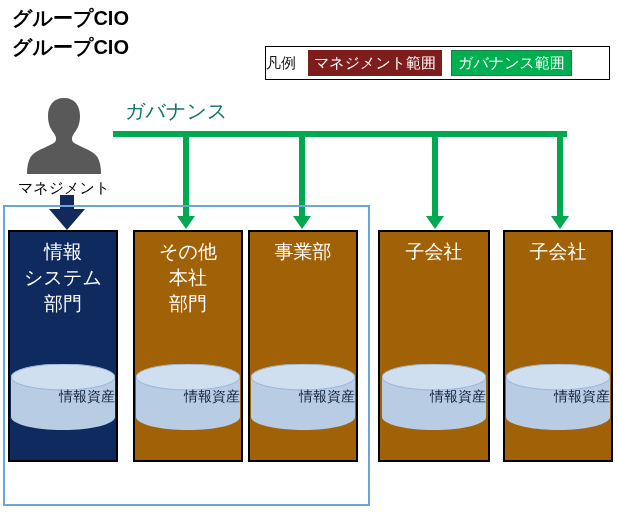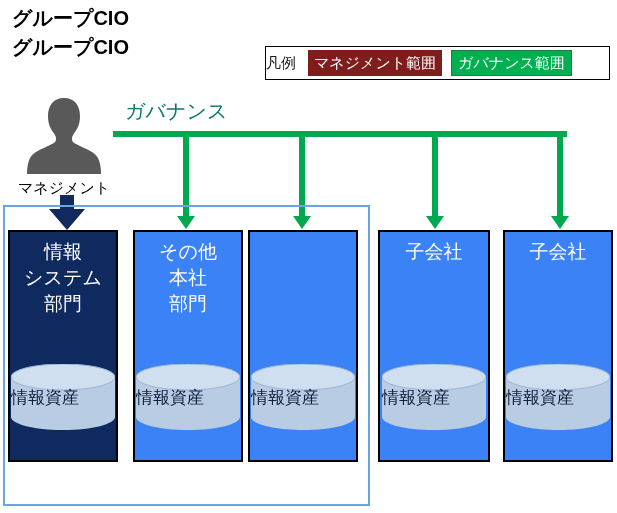--- a/index.html
+++ b/index.html
@@ -158,21 +158,21 @@
 
   
   .unit-box {
     position: absolute;
     top: 230px;
     height: 232px;
     box-sizing: border-box;
     border: 2px solid #000000;
   }
   .unit-box.navy { background: #0e2a5e; }
-  .unit-box.green { background: #3b82f6; }
+  .unit-box.green { background: #a16207; }
 
   .unit-title {
     position: absolute;
     left: 0;
     right: 0;
     top: 7px;
     text-align: center;
     font-size: 19px;
     color: #ffffff;
     line-height: 1.36;
@@ -186,22 +186,22 @@
     left: 50%;
     transform: translateX(-50%);
   }
   .cyl svg { display: block; }
   .cyl-label {
     position: absolute;
     left: 0;
     right: 0;
     top: 50%;
     transform: translateY(-50%);
-    text-align: left;
-    font-size: 17px;
+    text-align: right;
+    font-size: 14px;
     color: #12203c;
     white-space: nowrap;
     pointer-events: none;
   }
 </style>
 </head>
 <body>
 
 <div id="canvas">
 
@@ -269,20 +269,21 @@
       <svg width="104" height="66" viewBox="0 0 104 66" xmlns="http://www.w3.org/2000/svg">
         <path fill="#b8cce4" d="M0 13v40c0 7 23 13 52 13s52-6 52-13V13z"></path>
         <ellipse cx="52" cy="13" rx="52" ry="13" fill="#cfdfef"></ellipse>
         <ellipse cx="52" cy="13" rx="52" ry="13" fill="none" stroke="#9bb6d4" stroke-width="1"></ellipse>
       </svg>
       <div class="cyl-label">情報資産</div>
     </div>
   </div>
 
   <div class="unit-box green" style="left:248px; width:110px;">
+    <div class="unit-title">事業部</div>
     <div class="cyl">
       <svg width="104" height="66" viewBox="0 0 104 66" xmlns="http://www.w3.org/2000/svg">
         <path fill="#b8cce4" d="M0 13v40c0 7 23 13 52 13s52-6 52-13V13z"></path>
         <ellipse cx="52" cy="13" rx="52" ry="13" fill="#cfdfef"></ellipse>
         <ellipse cx="52" cy="13" rx="52" ry="13" fill="none" stroke="#9bb6d4" stroke-width="1"></ellipse>
       </svg>
       <div class="cyl-label">情報資産</div>
     </div>
   </div>
 

